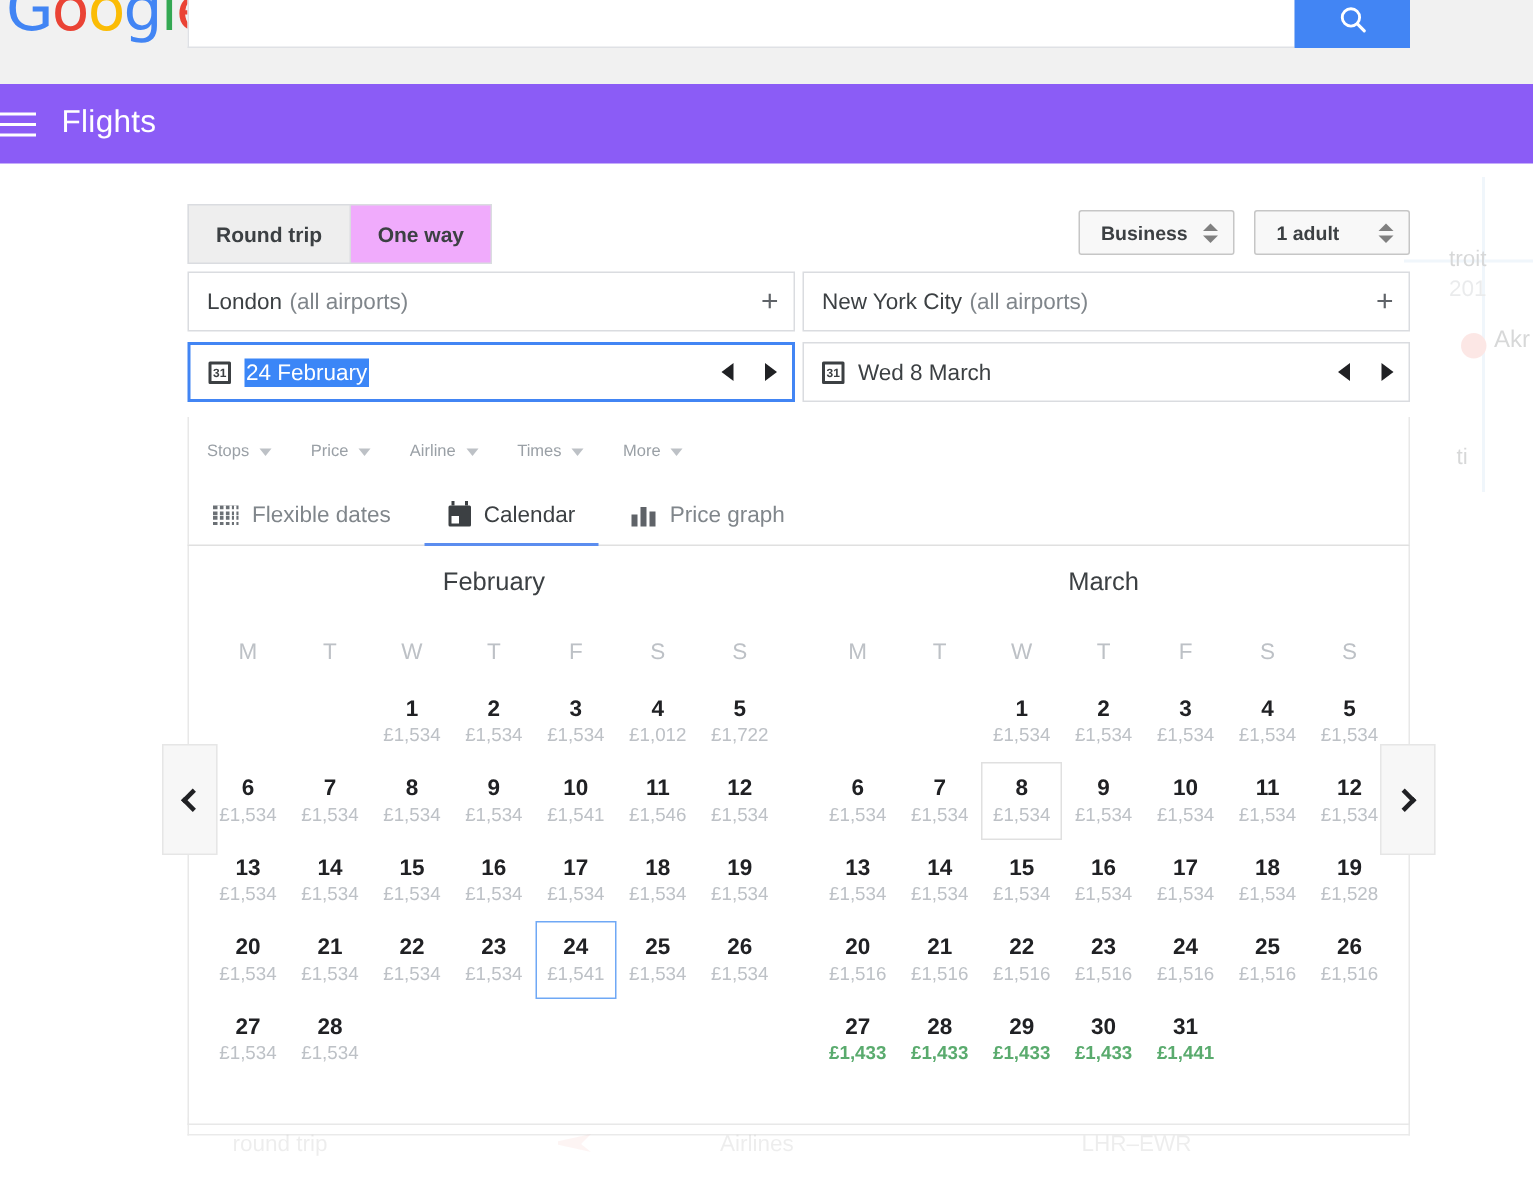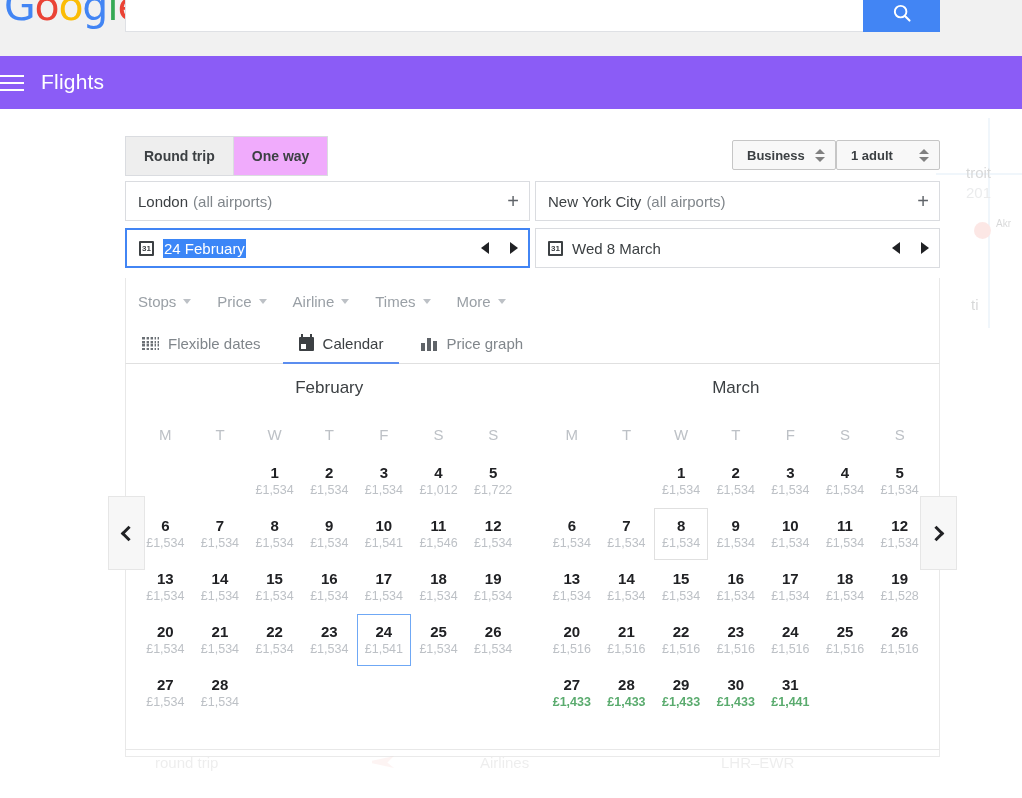--- a/index.html
+++ b/index.html
@@ -106,21 +106,21 @@
   .triptabs { position: absolute; left: 0; top: 0; height: 40px; display: flex; }
   .triptab {
     height: 40px; padding: 0 18px; display: flex; align-items: center;
     justify-content: center; font-size: 14px; font-weight: bold; color: #3c4043;
     border: 1px solid #dadce0; border-left: none; background: #f0abfc; cursor: pointer;
     white-space: nowrap;
   }
   .triptab:first-child { border-left: 1px solid #dadce0; background: #eeeeee; }
 
   .opt-selects {
-    position: absolute; right: 0; top: 0; height: 40px; display: flex; 
+    position: absolute; right: 0; top: 0; height: 40px; display: flex; gap: 13px;
   }
   .opt-select {
     height: 30px; margin-top: 4px; min-width: 104px; padding: 0 10px 0 14px;
     border: 1px solid #c6c6c6; border-radius: 2px; background: #f8f8f8;
     display: flex; align-items: center; justify-content: space-between;
     font-size: 13px; font-weight: bold; color: #3c4043; cursor: pointer;
     white-space: nowrap; gap: 10px;
   }
   .spin { display: flex; flex-direction: column; gap: 3px; }
   .spin .up, .spin .dn {
@@ -168,21 +168,21 @@
   .tri-l { width:0;height:0;border-top:6px solid transparent;border-bottom:6px solid transparent;border-right:8px solid #202124;cursor:pointer; }
   .tri-r { width:0;height:0;border-top:6px solid transparent;border-bottom:6px solid transparent;border-left:8px solid #202124;cursor:pointer; }
 
   
   .filters {
     position: absolute; left: 0; top: 142px; width: 815px; height: 46px;
     background: #fff; border-left: 1px solid #e8e8e8; border-right: 1px solid #e8e8e8;
     display: flex; align-items: center; padding-left: 12px; gap: 26px;
   }
   .filter {
-    display: flex; align-items: center; gap: 7px; font-size: 15px;
+    display: flex; align-items: center; gap: 7px; font-size: 11px;
     color: #9aa0a6; cursor: pointer;
   }
   .caret {
     width: 0; height: 0; border-left: 4px solid transparent;
     border-right: 4px solid transparent; border-top: 5px solid #bdc1c6;
   }
 
   
   .viewtabs {
     position: absolute; left: 0; top: 188px; width: 815px; height: 40px;
@@ -284,21 +284,21 @@
 <body>
 
 <div class="page">
 
   <div class="bg-map">
     <div class="mline" style="left:52px;top:0;width:2px;height:210px;"></div>
     <div class="mline" style="left:0;top:55px;width:86px;height:2px;"></div>
     <div class="mtxt" style="left:30px;top:46px;font-size:15px;color:#3c4043;">troit</div>
     <div class="mtxt" style="left:30px;top:66px;font-size:15px;color:#9aa0a6;">201</div>
     <div class="mdot" style="left:38px;top:104px;"></div>
-    <div class="mtxt" style="left:60px;top:100px;font-size:10px;color:#3c4043;">Akr</div>
+    <div class="mtxt" style="left:60px;top:100px;font-size:16px;color:#3c4043;">Akr</div>
     <div class="mtxt" style="left:35px;top:178px;font-size:15px;color:#3c4043;">ti</div>
   </div>
 
   <div class="bg-card-edge"></div>
   <div class="bg-row">
     <span style="left:155px;top:4px;">round trip</span>
     <div class="redmark"></div>
     <span style="left:480px;top:4px;">Airlines</span>
     <span style="left:721px;top:4px;">LHR–EWR</span>
   </div>

